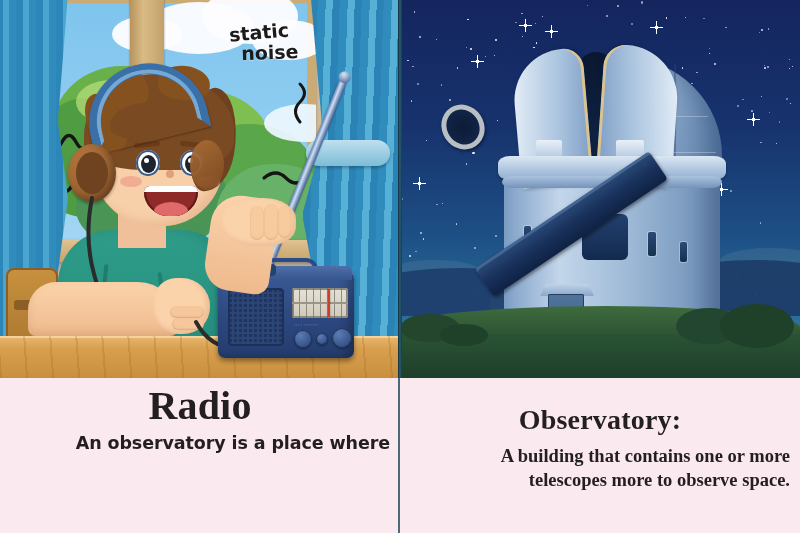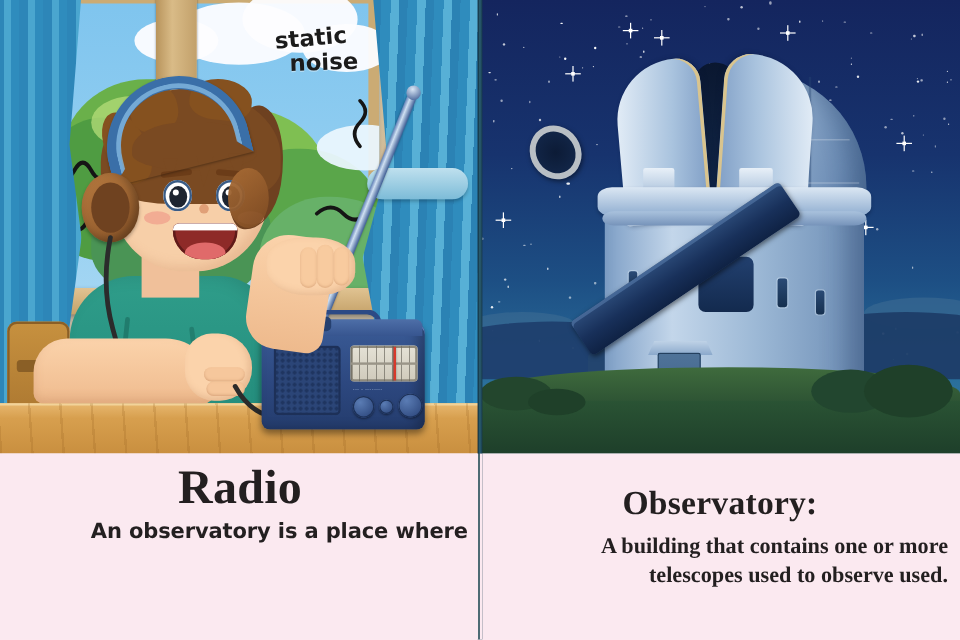--- a/index.html
+++ b/index.html
@@ -710,20 +710,20 @@
         <div class="bush bu2"></div>
         <div class="bush bu3"></div>
         <div class="bush bu4"></div>
       </div>
     </div>
 
     <div class="caption">
       <div class="cap-title">Observatory:</div>
       <div class="cap-body">
         <span class="ln">A building that contains one or more</span>
-        <span class="ln">telescopes used to observe used.</span>
+        <span class="ln">telescopes more to observe space.</span>
       </div>
     </div>
   </div>
 
   <div id="divider"></div>
   <div id="divider-lower"></div>
 </div>
 
 </body></html>

